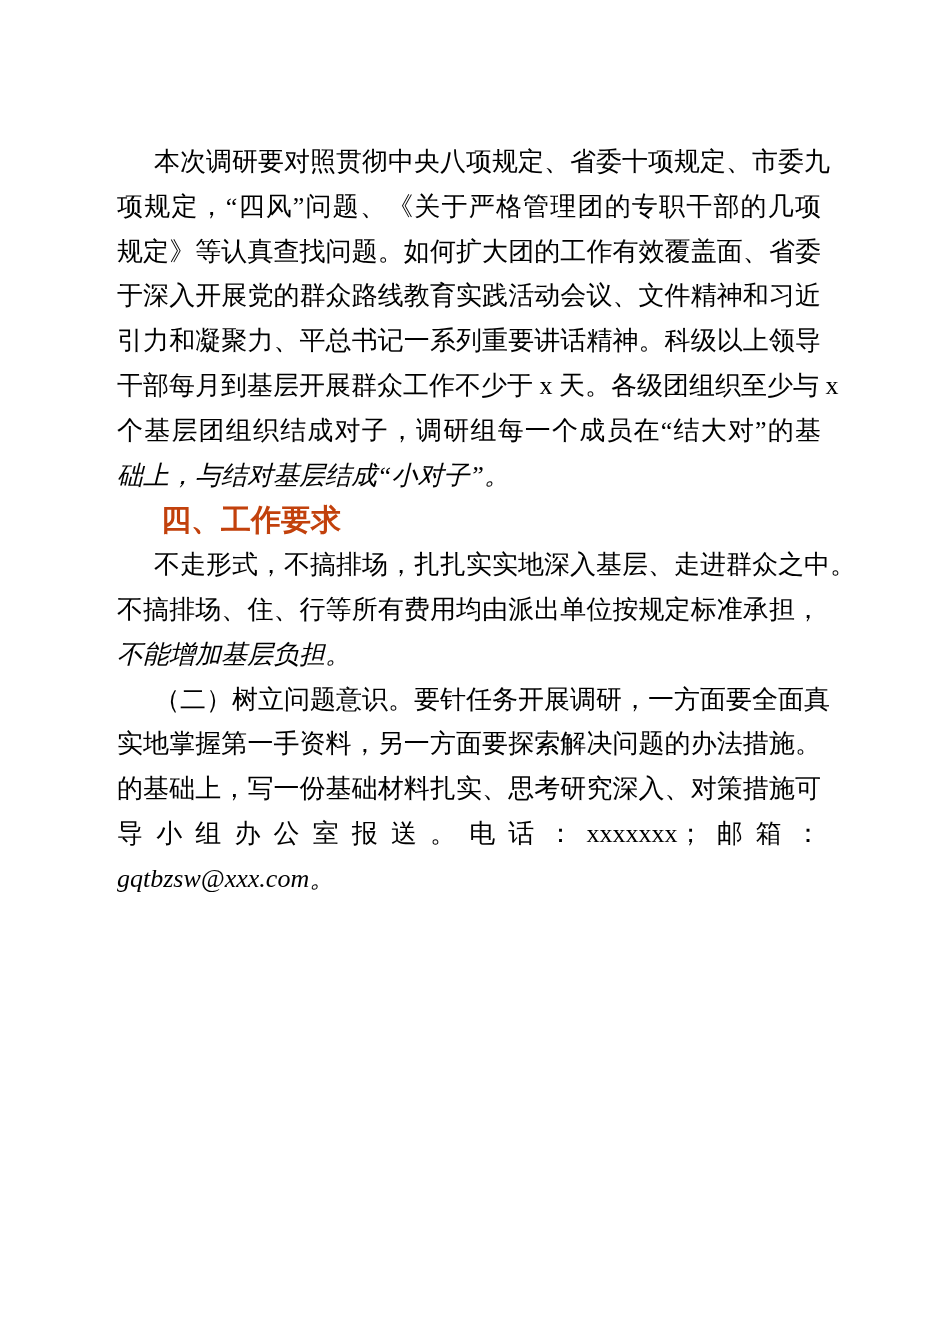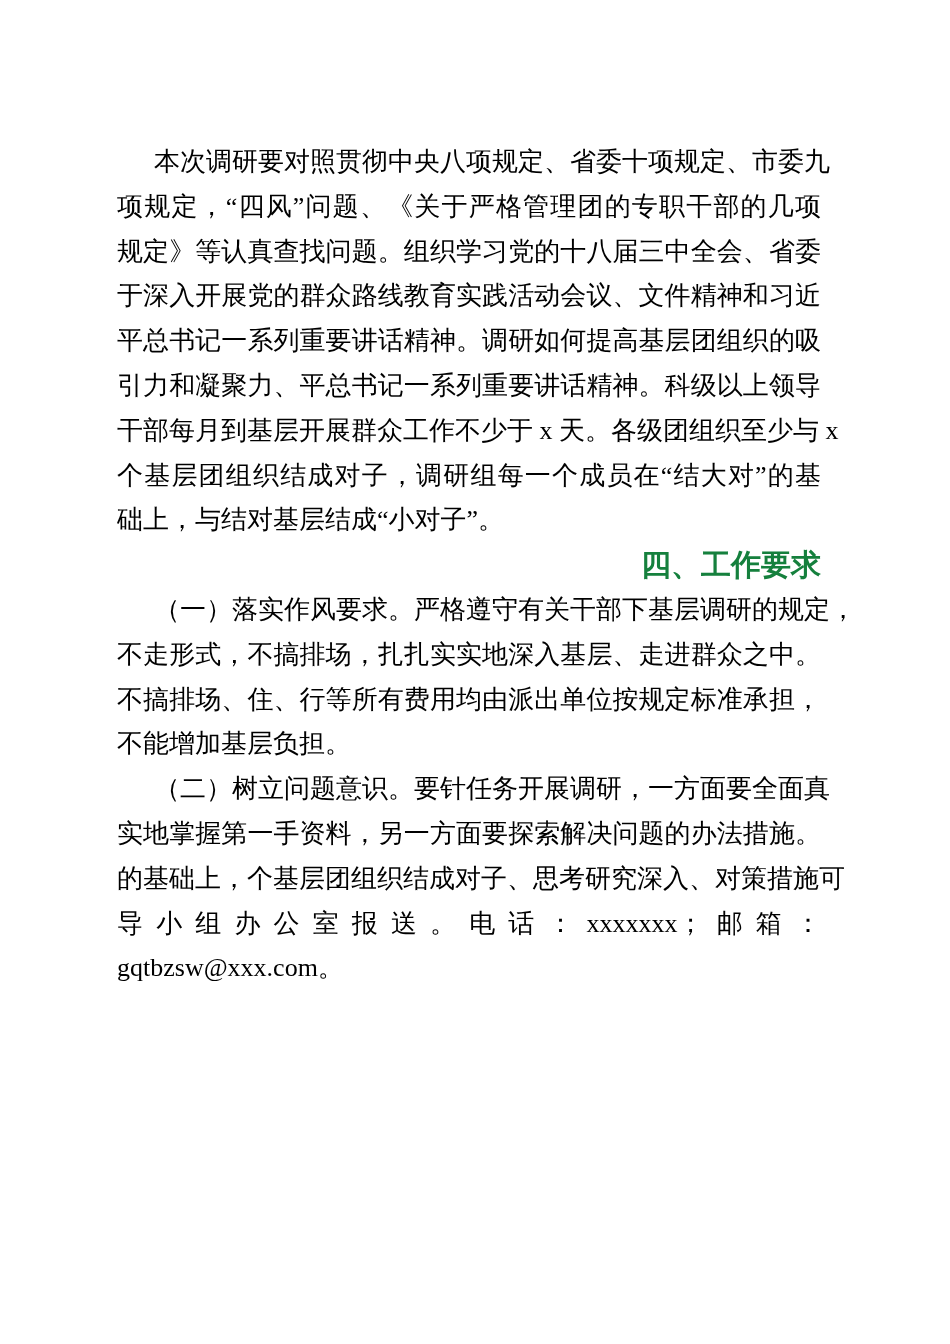--- a/index.html
+++ b/index.html
@@ -31,64 +31,62 @@
     font-size: 26px;
     line-height: 44.8px;
     white-space: nowrap;
     text-align: justify;
     text-align-last: justify;
     text-justify: distribute;
     font-weight: 400;
   }
   .para .line:last-child {
     text-align-last: left;
+    font-style: italic;
   }
   .para .line:first-child {
     text-indent: 37px;
   }
   .heading {
     margin: 0;
     padding-left: 44px;
     font-family: "Liberation Sans", "DejaVu Sans", sans-serif;
     font-weight: 700;
     font-size: 30px;
     line-height: 44.8px;
-    color: #15803d;
-    text-align: right;
+    color: #c2410c;
   }
 </style>
 </head>
 <body>
 
 <div class="page">
   <div class="content">
 
     <div class="para">
         <div class="line">本次调研要对照贯彻中央八项规定、省委十项规定、市委九</div>
         <div class="line">项规定，“四风”问题、《关于严格管理团的专职干部的几项</div>
-        <div class="line">规定》等认真查找问题。组织学习党的十八届三中全会、省委</div>
+        <div class="line">规定》等认真查找问题。如何扩大团的工作有效覆盖面、省委</div>
         <div class="line">于深入开展党的群众路线教育实践活动会议、文件精神和习近</div>
-        <div class="line">平总书记一系列重要讲话精神。调研如何提高基层团组织的吸</div>
         <div class="line">引力和凝聚力、平总书记一系列重要讲话精神。科级以上领导</div>
         <div class="line">干部每月到基层开展群众工作不少于 x 天。各级团组织至少与 x</div>
         <div class="line">个基层团组织结成对子，调研组每一个成员在“结大对”的基</div>
         <div class="line">础上，与结对基层结成“小对子”。</div>
       </div>
 
     <h2 class="heading">四、工作要求</h2>
 
     <div class="para">
-        <div class="line">（一）落实作风要求。严格遵守有关干部下基层调研的规定，</div>
         <div class="line">不走形式，不搞排场，扎扎实实地深入基层、走进群众之中。</div>
         <div class="line">不搞排场、住、行等所有费用均由派出单位按规定标准承担，</div>
         <div class="line">不能增加基层负担。</div>
       </div>
 
     <div class="para">
         <div class="line">（二）树立问题意识。要针任务开展调研，一方面要全面真</div>
         <div class="line">实地掌握第一手资料，另一方面要探索解决问题的办法措施。</div>
-        <div class="line">的基础上，个基层团组织结成对子、思考研究深入、对策措施可</div>
+        <div class="line">的基础上，写一份基础材料扎实、思考研究深入、对策措施可</div>
         <div class="line">导小组办公室报送。电话：xxxxxxx；邮箱：</div>
         <div class="line">gqtbzsw@xxx.com。</div>
       </div>
 
   </div>
 </div>
 
 </body></html>

